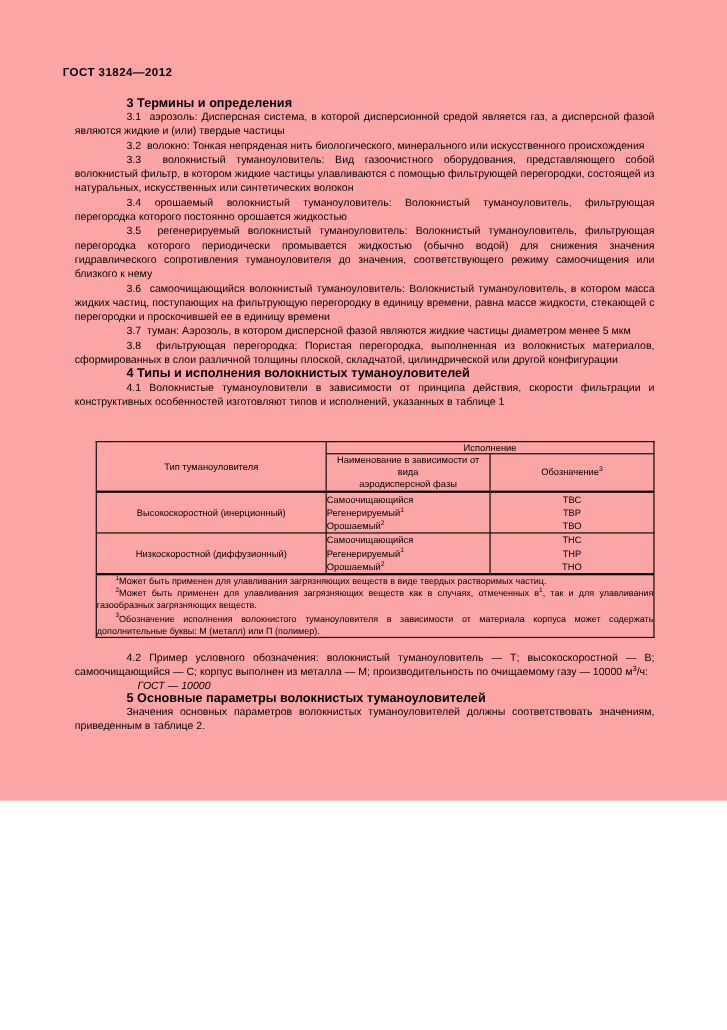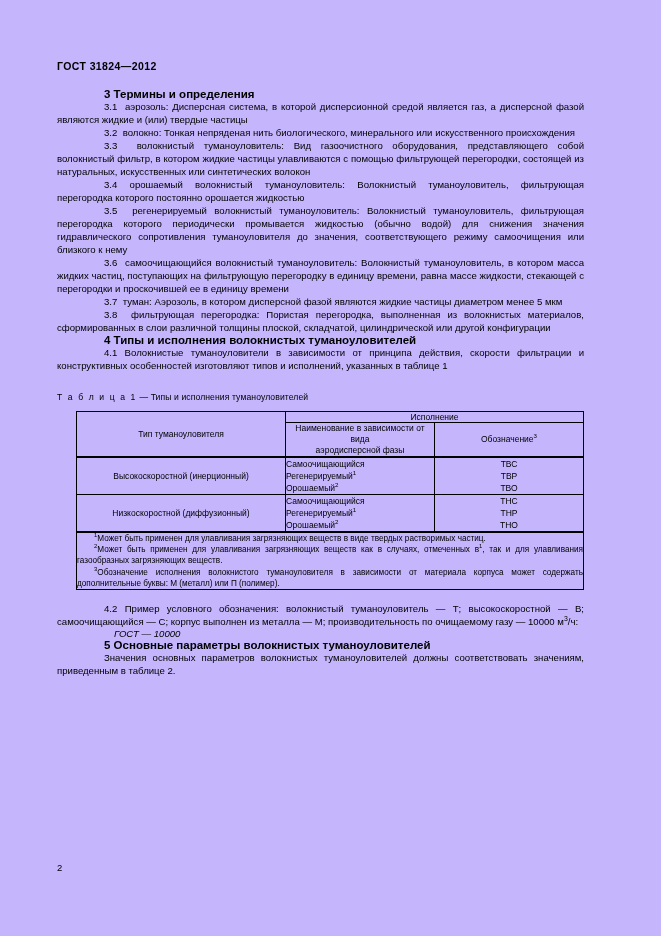--- a/index.html
+++ b/index.html
@@ -7,35 +7,35 @@
     padding: 0;
     background: #ffffff;
   }
   body {
     font-family: "Liberation Sans", sans-serif;
     color: #000000;
   }
   .page {
     position: relative;
     width: 661px;
-    height: 936px;
-    background: #c4b5fd;
+    height: 728px;
+    background: #fca5a5;
     overflow: hidden;
   }
   .header {
     position: absolute;
     left: 57px;
     top: 60px;
     font-size: 10.5px;
     font-weight: bold;
     letter-spacing: 0.4px;
   }
   .content {
     position: absolute;
-    left: 57px;
+    left: 68px;
     top: 88px;
     width: 527px;
   }
   h2.sec {
     font-size: 11.5px;
     font-weight: bold;
     margin: 0;
     padding: 0;
     text-indent: 0;
     margin-left: 47px;
@@ -164,21 +164,20 @@
     <p class="body"><span>3.7</span>&nbsp;&nbsp;<b>туман:</b><span> Аэрозоль, в котором дисперсной фазой являются жидкие частицы диаметром менее 5 мкм</span></p>
 
     <p class="body"><span>3.8</span>&nbsp;&nbsp;<b>фильтрующая перегородка</b><span>: Пористая перегородка, выполненная из волокнистых материалов, сформированных в слои различной толщины плоской, складчатой, цилиндрической или другой конфигурации</span></p>
 
     <h2 class="sec sec-4">4  Типы и исполнения волокнистых туманоуловителей</h2>
 
     <p class="body"><span>4.1</span><span>  Волокнистые туманоуловители в зависимости от принципа действия, скорости фильтрации и конструктивных особенностей изготовляют типов и исполнений, указанных в таблице 1</span></p>
 
     <div class="spacer-20"></div>
 
-    <div class="tbl-caption"><span class="sp-caption">Т а б л и ц а  1</span><span> — Типы и исполнения туманоуловителей</span></div>
 
     <div class="tbl-wrap">
       <table class="t1">
         <tbody>
             <tr>
           <td class="c-type" rowspan="2">Тип туманоуловителя</td>
           <td class="hdr-ispoln" colspan="2">Исполнение</td>
         </tr>
         <tr>
           <td class="hdr-sub"><span>Наименование в зависимости от вида</span><br><span>аэродисперсной фазы</span></td>

